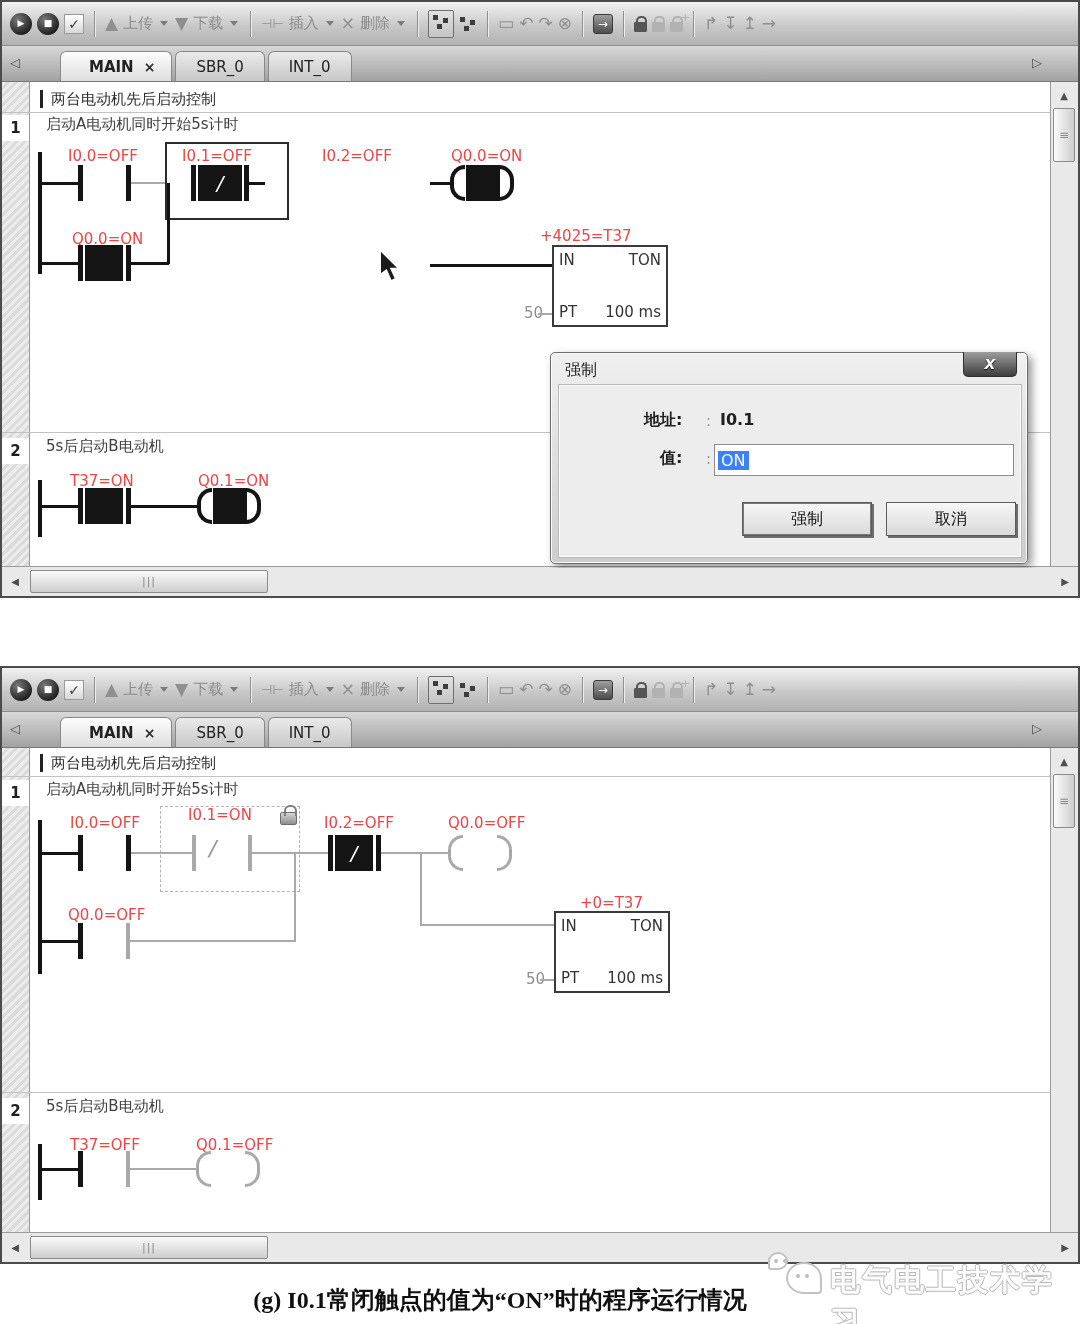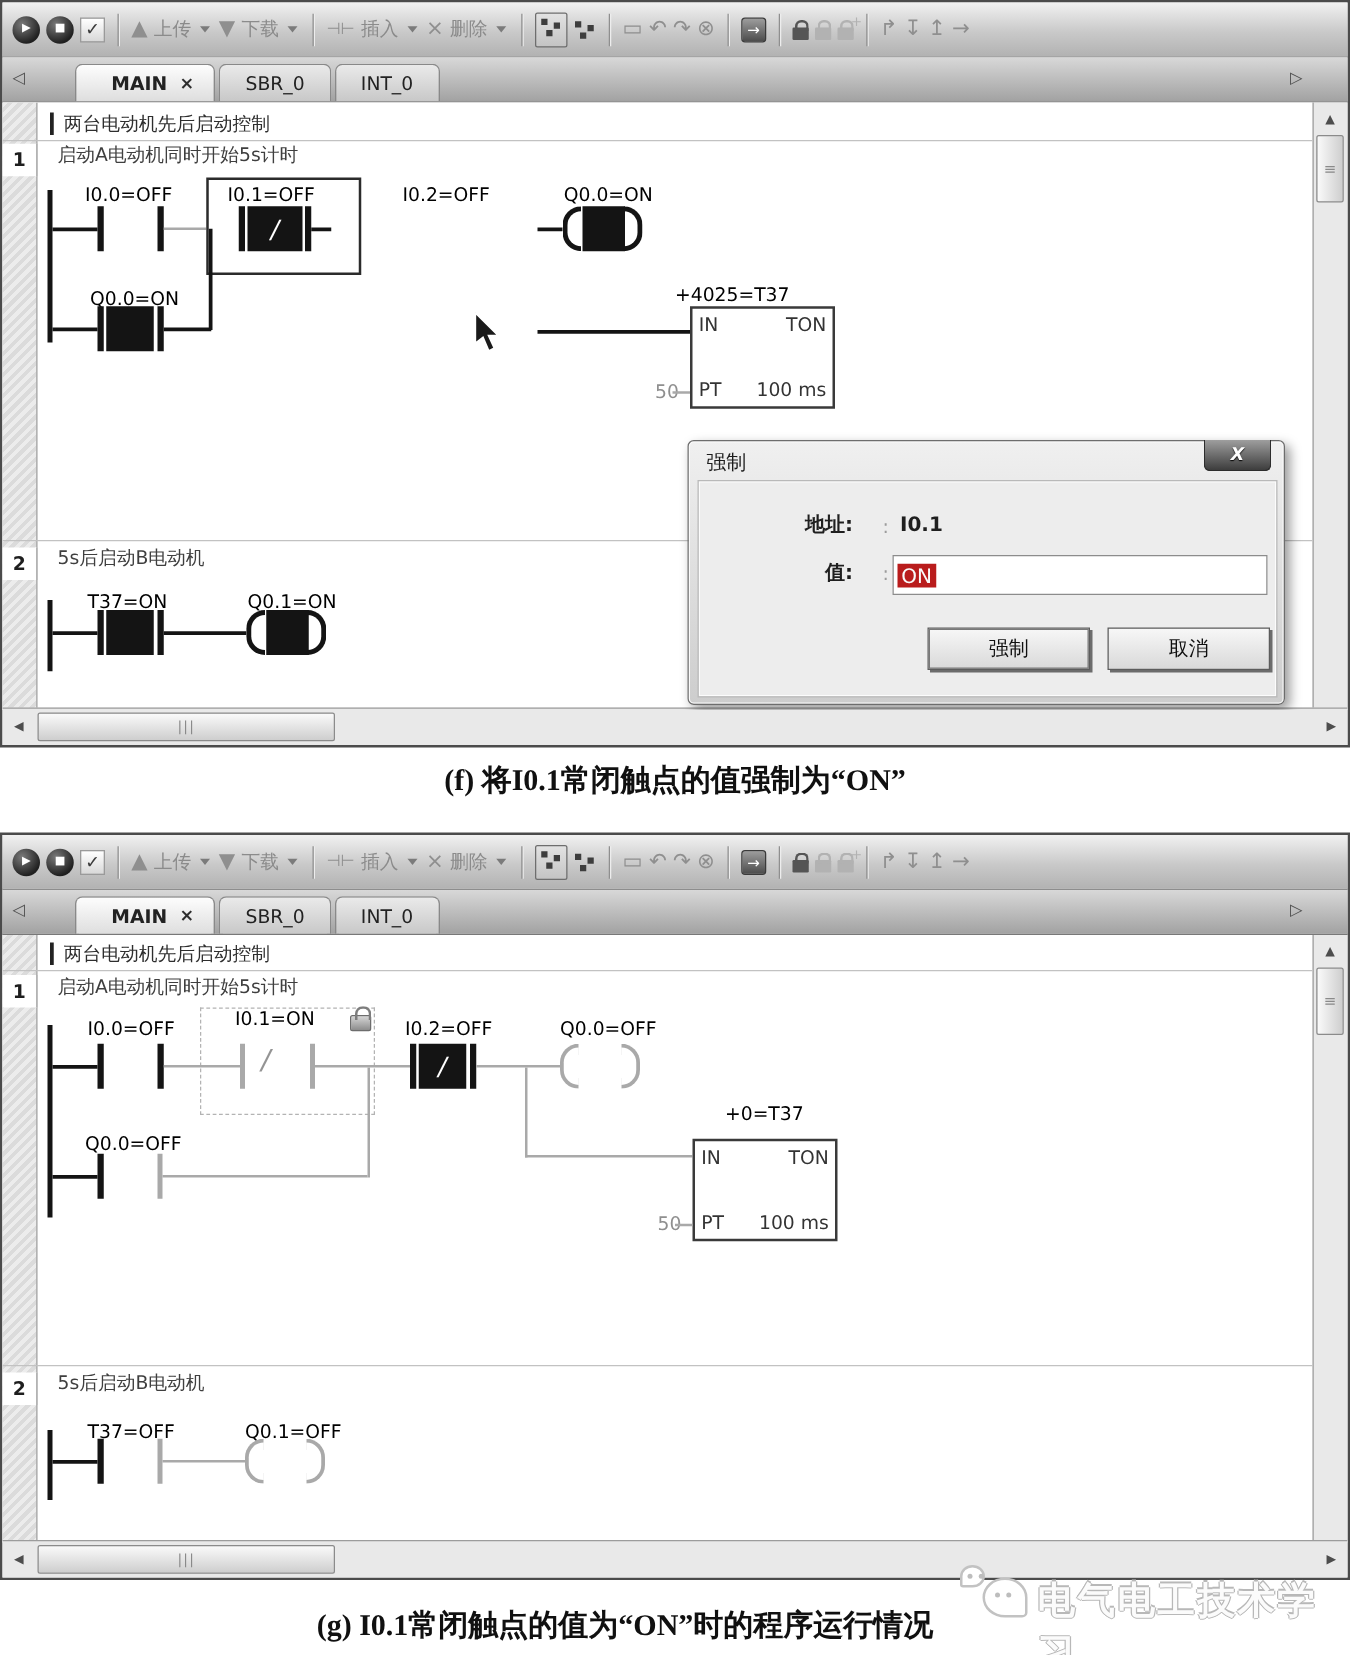--- a/index.html
+++ b/index.html
@@ -30,21 +30,21 @@
   .tab{height:30px;display:flex;align-items:center;gap:10px;padding:0 20px;border:1px solid #898989;border-bottom:none;border-radius:6px 6px 0 0;background:linear-gradient(#eaeaea,#c8c8c8);font-size:15px;color:#222;margin-right:3px}
   .tab.active{background:linear-gradient(#fdfdfd,#dedede);font-weight:bold;padding:0 16px 0 28px}
   .tabx{color:#2e2e2e;font-weight:bold;font-size:14px}
   
   .content{position:absolute;top:80px;left:0;width:1048px;height:486px;background:#fff;overflow:hidden}
   .gut{position:absolute;left:0;top:0;width:28px;height:100%;background:repeating-linear-gradient(135deg,#ececec 0 3px,#dbdbdb 3px 6px);border-right:1px solid #9a9a9a}
   .numcell{position:absolute;left:0;width:28px;height:26px;background:#fff;border-right:1px solid #9a9a9a;display:flex;align-items:center;justify-content:center;font-weight:bold;font-size:15px;color:#1e1e1e}
   .netsep{position:absolute;left:0;width:100%;height:1px;background:#c2c2c2}
   .cmt{position:absolute;font-size:15px;color:#2e2e2e;border-left:3px solid #222;padding-left:8px;line-height:18px}
   .ntitle{position:absolute;font-size:15px;color:#3f3f3f;white-space:nowrap}
-  .lbl{position:absolute;font-size:15px;color:#000000;white-space:nowrap}
+  .lbl{position:absolute;font-size:15px;color:#ef4444;white-space:nowrap}
   .lbl.g{color:#8f8f8f}
   .rail{position:absolute;width:4px;background:#141414}
   .wire{position:absolute;height:3px;background:#141414}
   .wire.g{background:#a9a9a9;height:2px}
   .vwire{position:absolute;width:3px;background:#141414}
   .vwire.g{background:#a9a9a9;width:2px}
   .cbar{position:absolute;width:5px;height:36px;background:#141414}
   .cbar.g{background:#a9a9a9;width:4px}
   .cfill{position:absolute;width:38px;height:36px;background:#141414;color:#fff;display:flex;align-items:center;justify-content:center;font-size:20px;font-style:italic}
   .slash{position:absolute;font-size:22px;color:#949494;font-style:italic}
@@ -67,21 +67,21 @@
   .mic{position:absolute;left:8px;z-index:1}
   
   .dlg{position:absolute;width:478px;height:212px;background:linear-gradient(#f0f0f0,#cdcdcd);border:1px solid #6d6d6d;border-radius:5px;box-shadow:inset 0 0 0 1px #fafafa,4px 4px 9px rgba(0,0,0,.4);z-index:6}
   .dtitle{position:absolute;left:14px;top:7px;font-size:16px;color:#1c1c1c}
   .dclose{position:absolute;top:-1px;right:10px;width:54px;height:25px;background:linear-gradient(#9e9e9e,#3d3d3d);border:1px solid #2d2d2d;border-top:none;border-radius:0 0 5px 5px;color:#fff;display:flex;align-items:center;justify-content:center;font-weight:bold;font-size:14px;font-style:italic;text-shadow:0 1px 1px #000}
   .dbody{position:absolute;left:8px;top:32px;width:462px;height:172px;background:#ededed;border:1px solid #fcfcfc;outline:1px solid #b9b9b9}
   .dlbl{position:absolute;font-size:16px;color:#1f1f1f;font-weight:bold}
   .dcolon{position:absolute;font-size:15px;color:#9c9c9c}
   .dval{position:absolute;font-size:16px;color:#1f1f1f;font-weight:bold}
   .dinput{position:absolute;width:300px;height:32px;background:#fff;border:1px solid #8c8c8c;display:flex;align-items:center;padding:0 3px;font-size:16px;color:#222}
-  .dsel{background:#b91c1c;color:#fafafa;padding:0 3px}
+  .dsel{background:#3b82f6;color:#fafafa;padding:0 3px}
   .btn{position:absolute;width:130px;height:34px;background:linear-gradient(#f7f7f7,#d9d9d9);border:1px solid #5c5c5c;box-shadow:2px 2px 0 #6c6c6c;display:flex;align-items:center;justify-content:center;font-size:16px;color:#101010}
   .btn.def{box-shadow:2px 2px 0 #6c6c6c,inset 0 0 0 1px #787878}
   
   .vscroll{position:absolute;top:80px;right:0;width:28px;height:486px;background:#e9e9e9;border-left:1px solid #9c9c9c}
   .hscroll{position:absolute;left:0;bottom:0;width:1076px;height:30px;background:#e9e9e9;border-top:1px solid #9c9c9c}
   .sbtn{position:absolute;display:flex;align-items:center;justify-content:center;color:#4d4d4d;font-size:10px;width:22px;height:22px}
   .thumbv{position:absolute;left:2px;width:22px;height:54px;background:linear-gradient(90deg,#fafafa,#cecece);border:1px solid #8b8b8b;border-radius:2px;display:flex;align-items:center;justify-content:center;color:#8a8a8a;font-size:12px}
   .thumbh{position:absolute;top:3px;height:23px;background:linear-gradient(#fafafa,#cecece);border:1px solid #8b8b8b;border-radius:2px;display:flex;align-items:center;justify-content:center;color:#8a8a8a;font-size:11px;letter-spacing:1px}
   
   .caption{position:absolute;width:1080px;text-align:center;font-family:"Liberation Serif","DejaVu Serif",serif;font-size:24px;font-weight:600;color:#101010}
@@ -253,21 +253,20 @@
     </div>
     <div class="hscroll">
       <span class="sbtn" style="left:2px;top:3px">◀</span>
       <div class="thumbh" style="left:28px;width:238px">
           <span>|||</span>
         </div>
       <span class="sbtn" style="right:2px;top:3px">▶</span>
     </div>
   </div>
 
-  <div class="caption" style="top:608px">(f) 将I0.1常闭触点的值强制为“ON”</div>
 
   <div class="panel" style="top:666px">
     <div class="tb">
       <span class="cir">
           <span>▶</span>
         </span>
       <span class="cir">
           <span>■</span>
         </span>
       <span class="chk">
@@ -360,21 +359,21 @@
 
       <div class="vwire g" style="left:292px;top:106px;height:88px"></div>
       <div class="lbl" style="left:66px;top:158px">Q0.0=OFF</div>
       <div class="wire" style="left:40px;top:192px;width:36px"></div>
       <div class="cbar" style="left:76px;top:175px"></div>
       <div class="cbar g" style="left:124px;top:175px"></div>
       <div class="wire g" style="left:128px;top:192px;width:164px"></div>
 
       <div class="vwire g" style="left:418px;top:106px;height:72px"></div>
       <div class="wire g" style="left:418px;top:176px;width:134px"></div>
-      <div class="lbl" style="left:578px;top:134px">+0=T37</div>
+      <div class="lbl" style="left:578px;top:146px">+0=T37</div>
       <div class="tbox" style="left:552px;top:163px">
         <span style="left:5px;top:4px">IN</span>
         <span style="right:5px;top:4px">TON</span>
         <span style="left:5px;bottom:4px">PT</span>
         <span style="right:5px;bottom:4px">100 ms</span>
       </div>
       <div class="lbl g" style="left:524px;top:222px">50</div>
       <div class="wire g" style="left:538px;top:231px;width:14px"></div>
 
       <div class="netsep" style="top:344px"></div>

